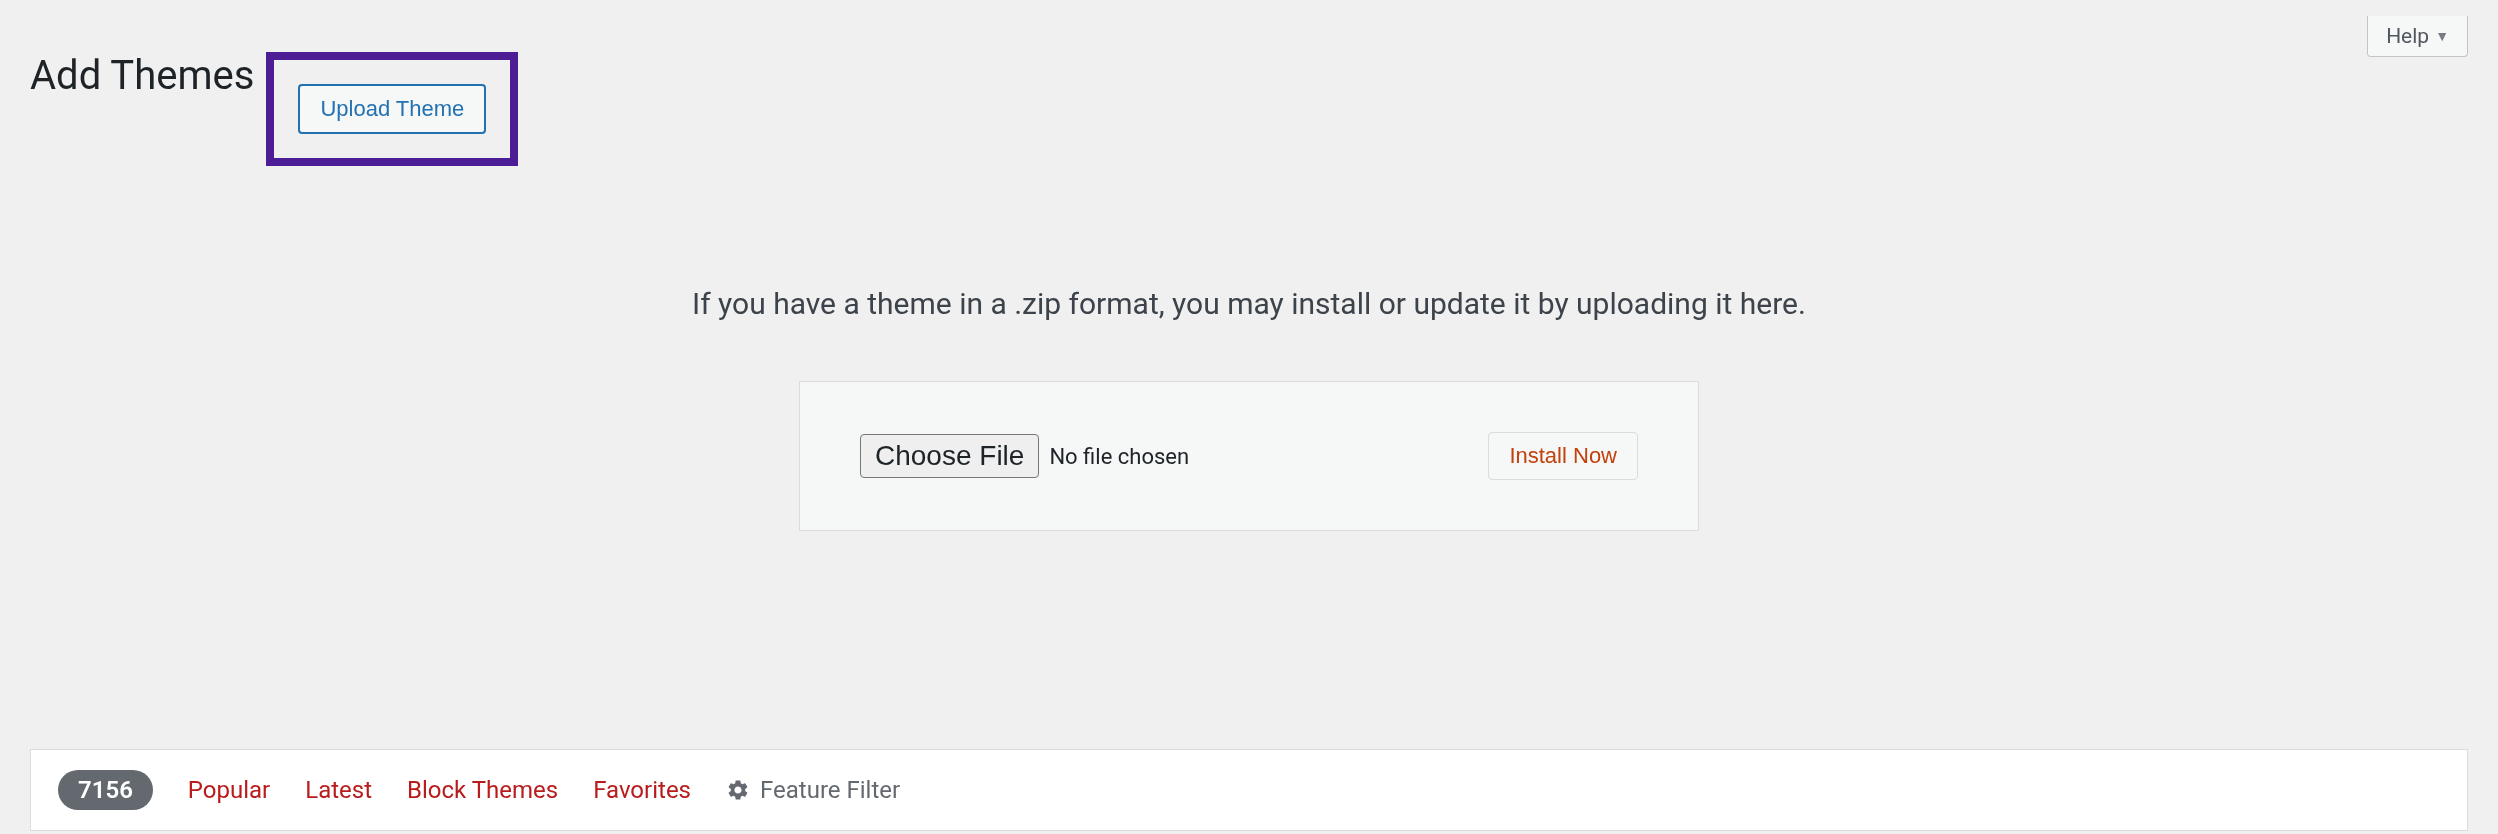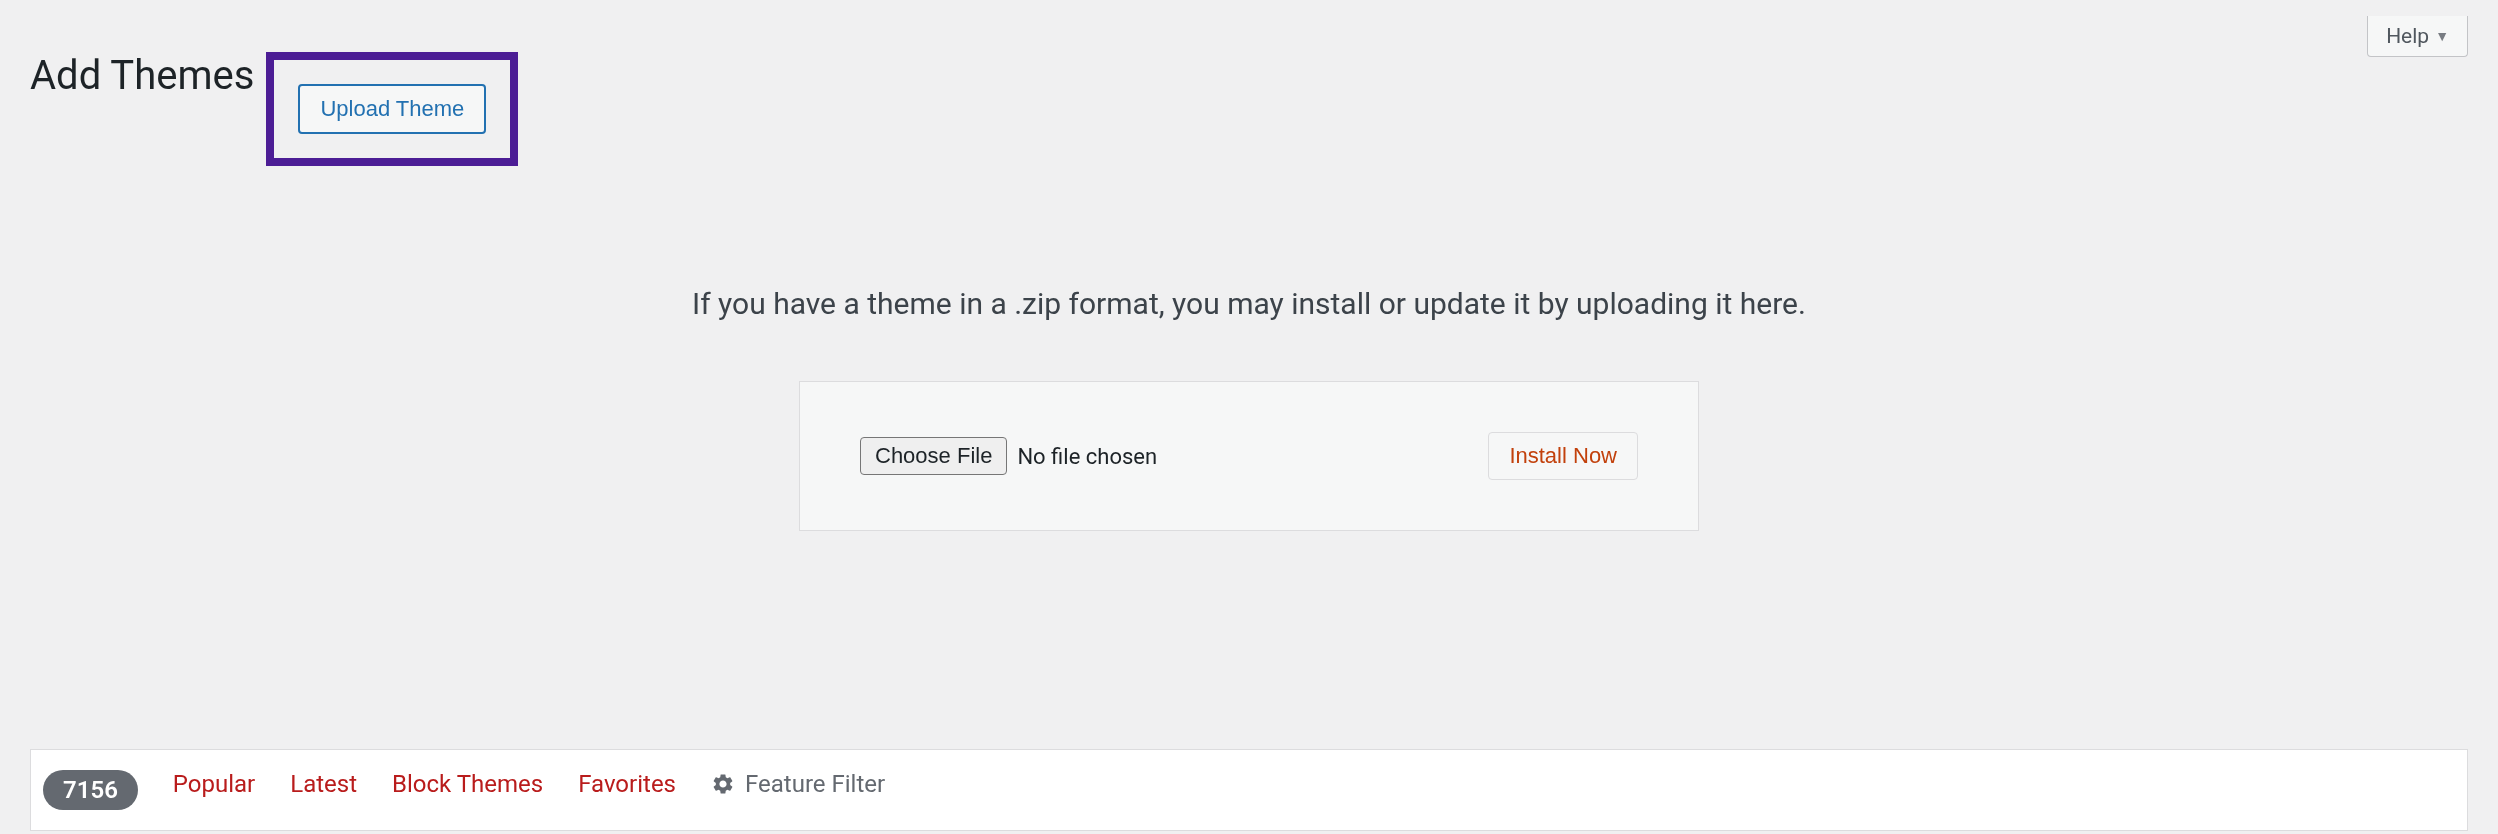--- a/index.html
+++ b/index.html
@@ -83,21 +83,21 @@
     .file-input-group {
       display: flex;
       align-items: center;
       gap: 10px;
     }
     .choose-file-btn {
       background: #efefef;
       border: 1px solid #767676;
       border-radius: 4px;
       padding: 5px 14px;
-      font-size: 22px;
+      font-size: 28px;
       cursor: pointer;
       color: #1d2327;
     }
     .no-file-text {
       font-size: 22px;
       color: #1d2327;
     }
     .install-now-btn {
       background: #f6f7f7;
       border: 1px solid #dcdcde;
@@ -108,22 +108,22 @@
       cursor: not-allowed;
     }
     .filter-bar {
       position: absolute;
       bottom: 3px;
       left: 30px;
       right: 30px;
       background: #fff;
       border: 1px solid #dcdcde;
       display: flex;
-      align-items: flex-start;
-      padding: 20px 12px;
+      align-items: center;
+      padding: 20px 27px;
       gap: 35px;
     }
     .theme-count {
       background: #646970;
       color: #fff;
       font-size: 24px;
       font-weight: 600;
       padding: 6px 20px;
       border-radius: 30px;
     }

